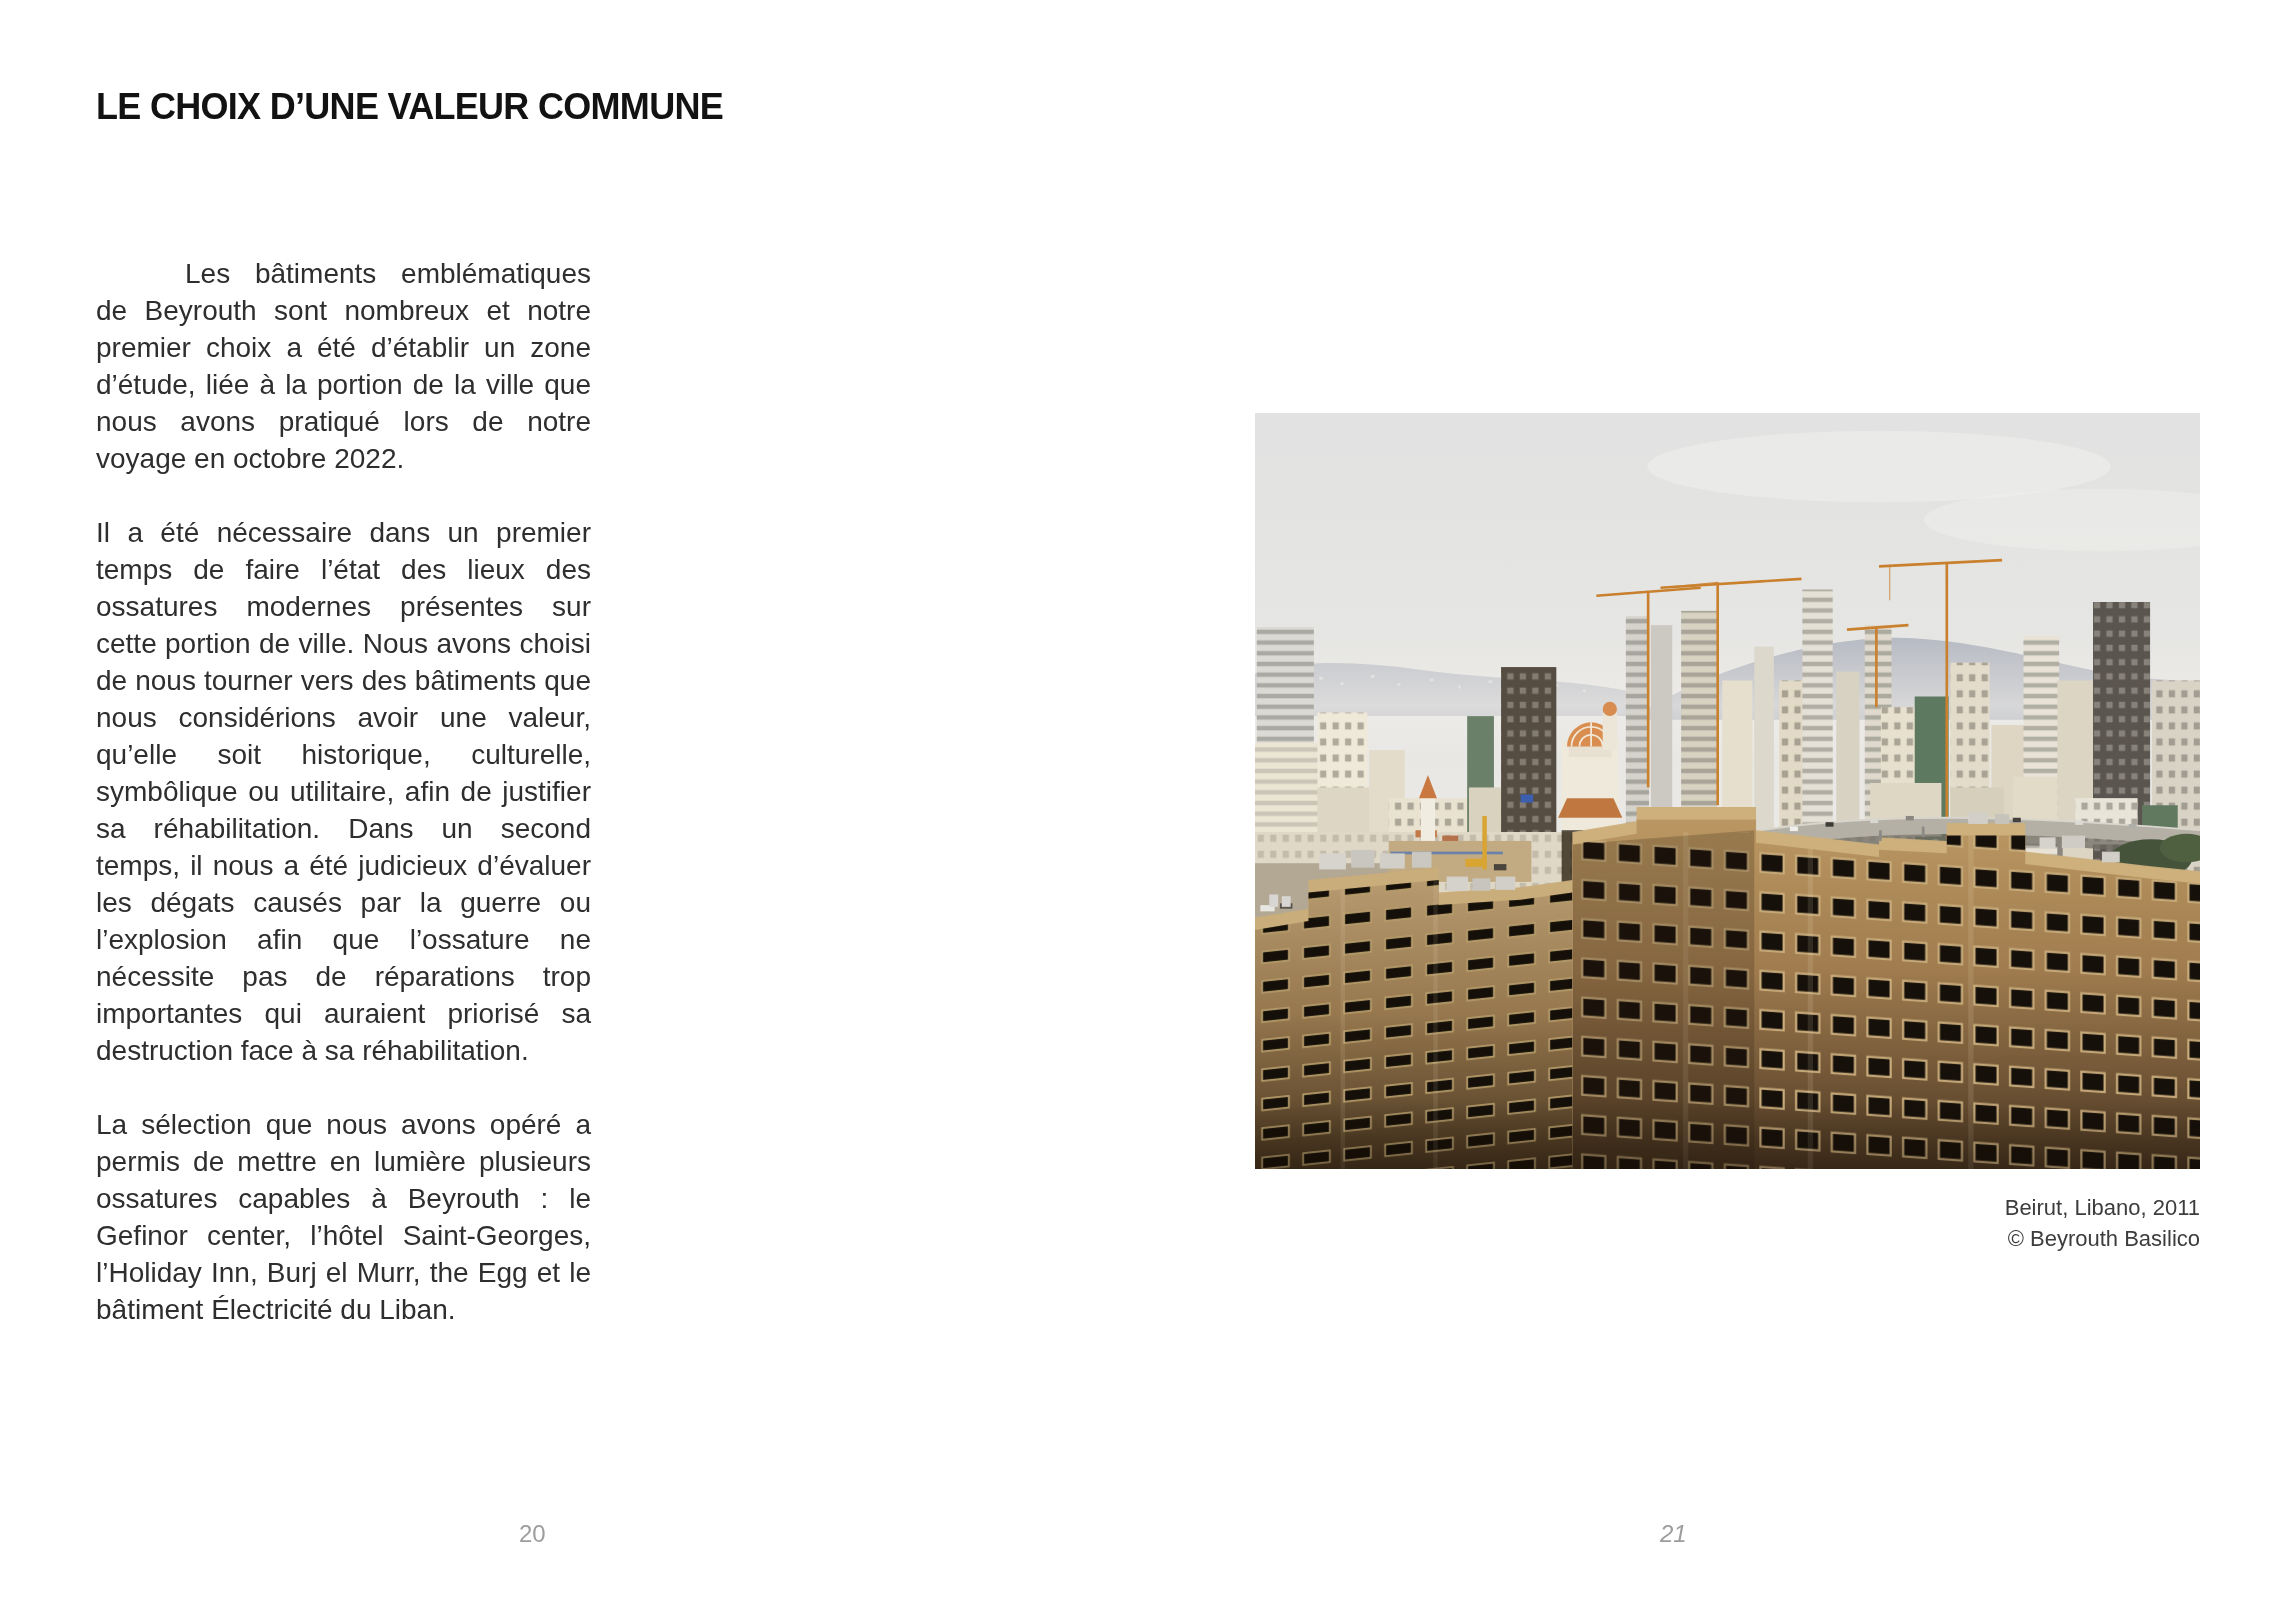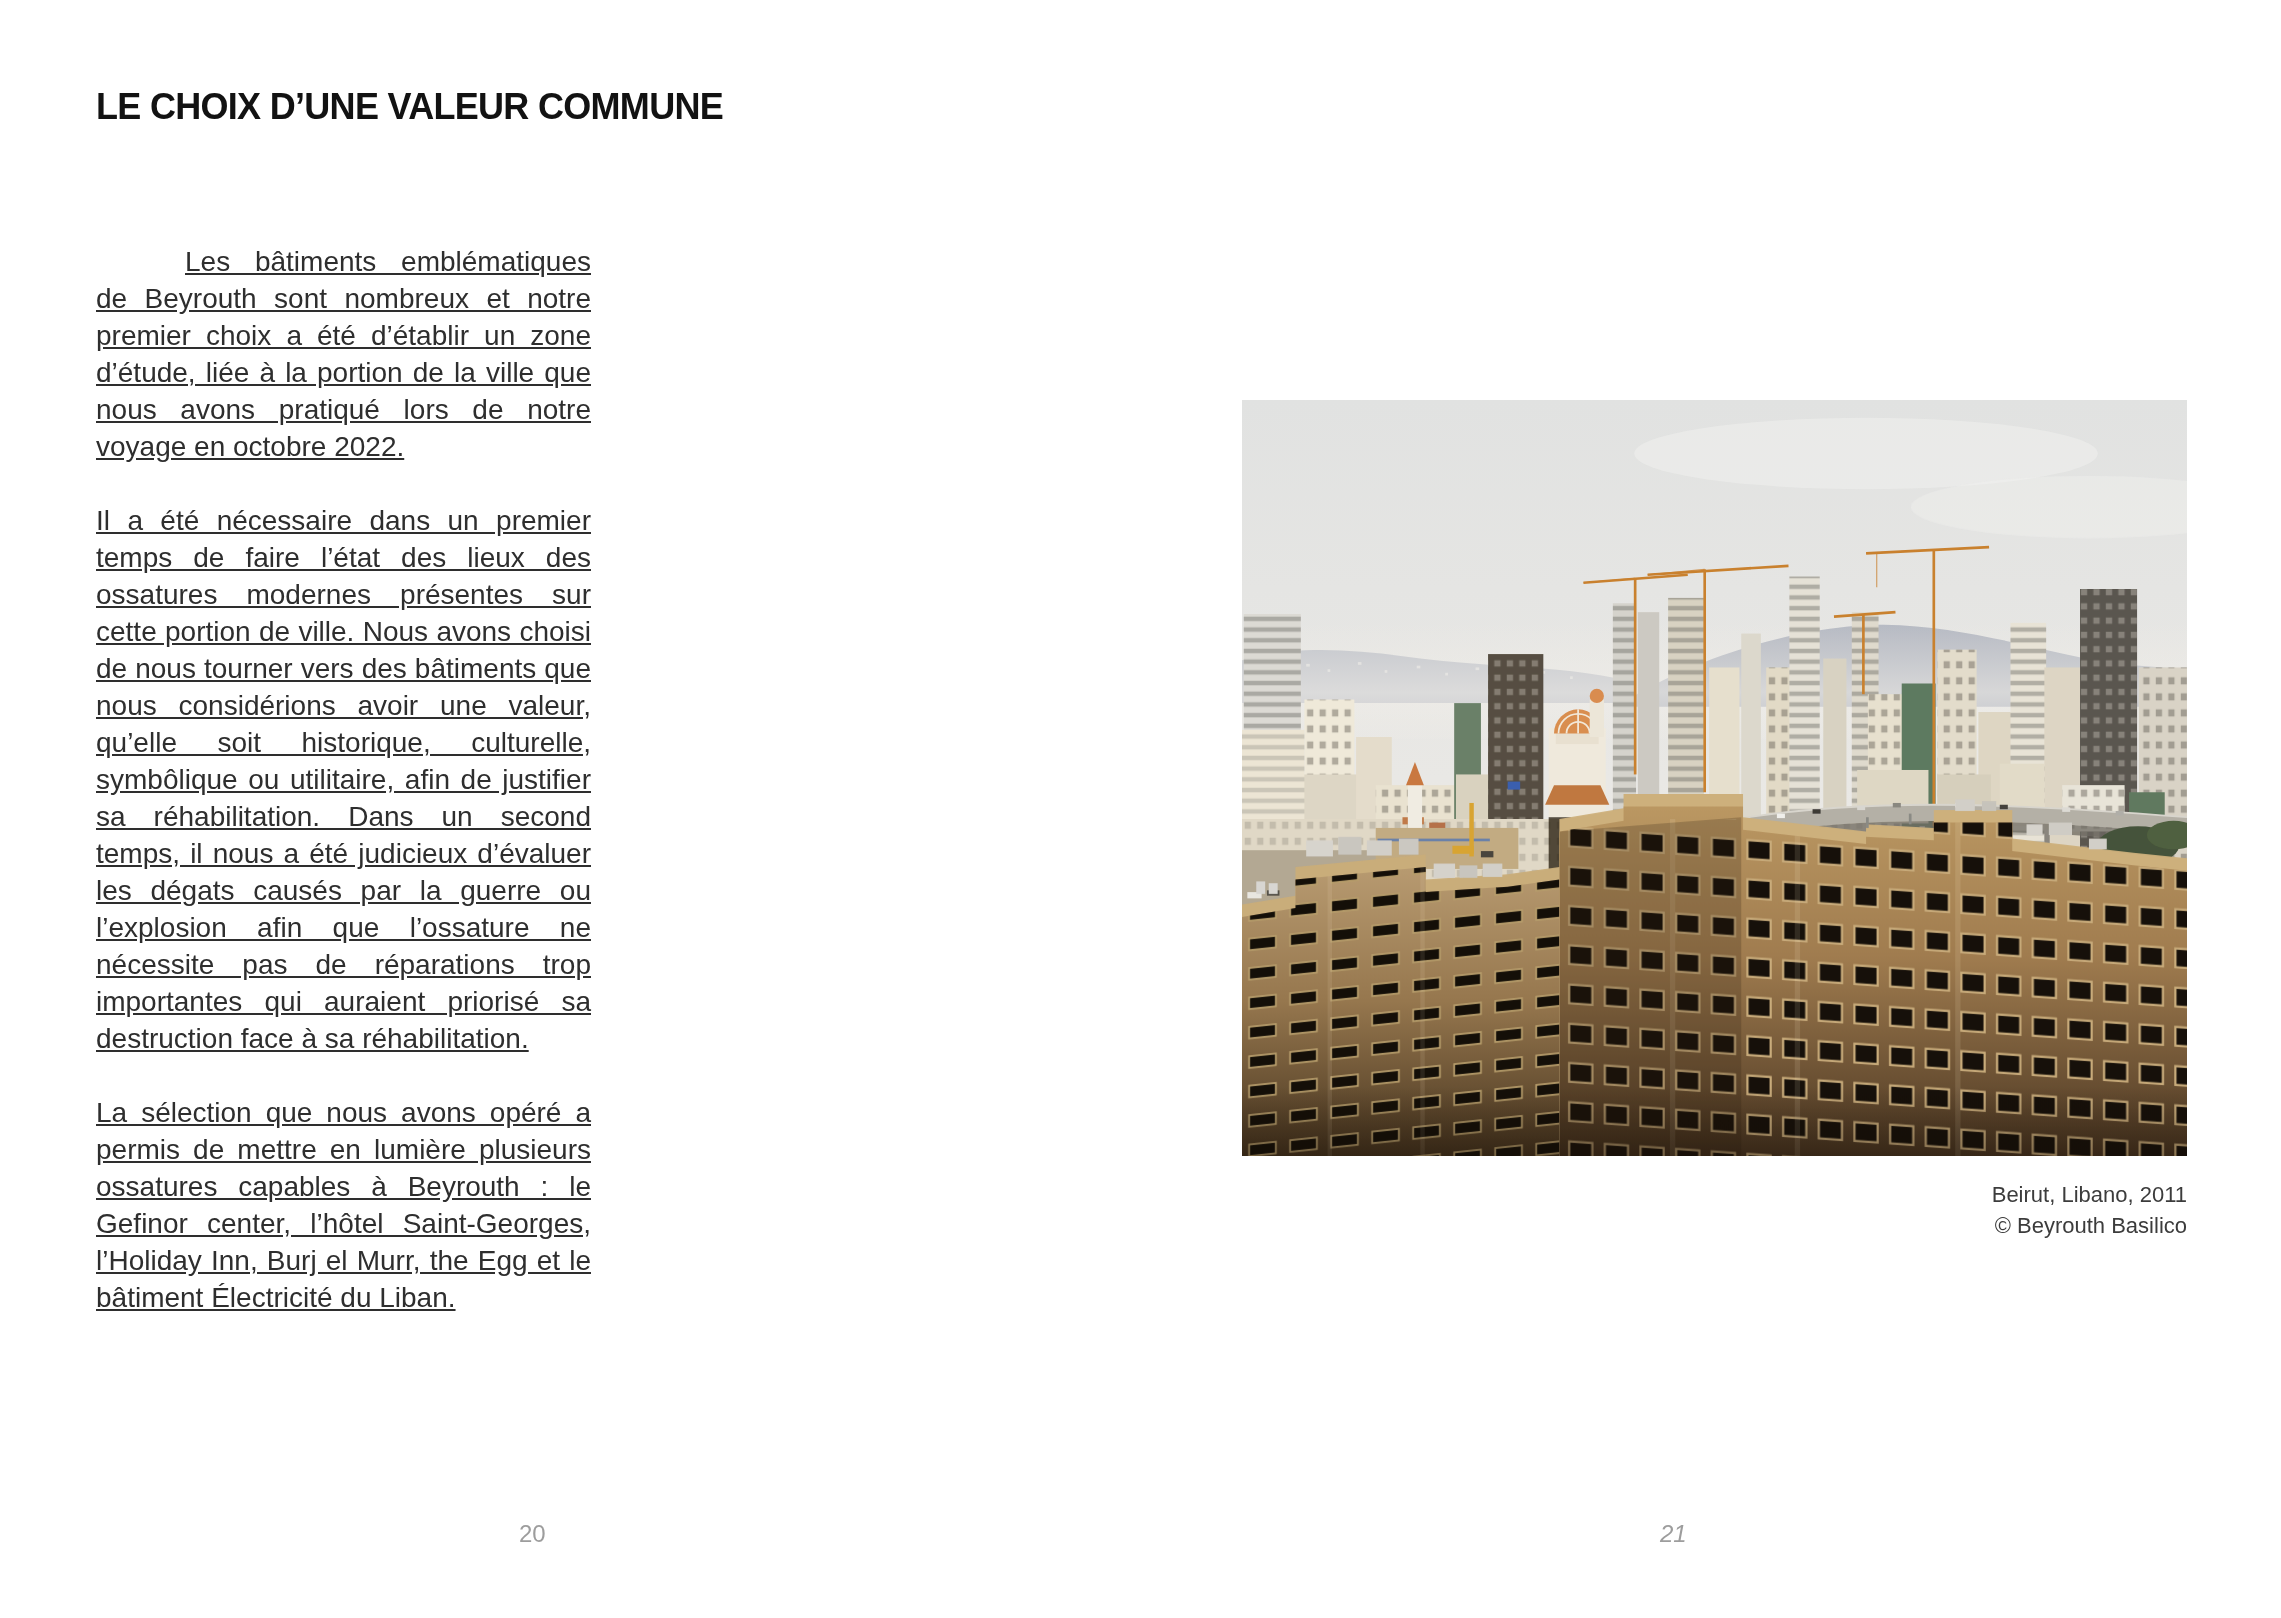--- a/index.html
+++ b/index.html
@@ -15,31 +15,31 @@
 
   .doc-title{
     position:absolute;left:96px;top:86px;margin:0;
     font-size:36px;font-weight:700;letter-spacing:-0.7px;color:#121212;
   }
   .body-text{
     position:absolute;left:96px;top:239px;width:495px;
     font-size:28px;line-height:37px;color:#2e2e2e;
     text-align:justify;font-weight:400;
   }
-  .body-text p{margin:4px 0 37px 0;text-decoration:underline;}
+  .body-text p{margin:16px 0 37px 0;}
   .body-text p.p-first{text-indent:89px;}
 
   .folio{
     position:absolute;top:1520px;width:107px;text-align:left;
     font-size:24px;color:#9d9d9d;
   }
   .folio-left{left:519px;}
   .folio-right{left:519px;font-style:italic;} 
 
-  figure.photo-figure{position:absolute;left:98px;top:397px;margin:3px;width:945px;}
+  figure.photo-figure{position:absolute;left:98px;top:397px;margin:16px;width:945px;}
   figure.photo-figure svg{display:block;width:945px;height:756px;}
   figcaption.photo-caption{
     margin-top:23px;text-align:right;
     font-size:22px;line-height:31px;color:#3c3c3c;
   }
 </style>
 </head>
 <body>
 
 <div class="spread">

